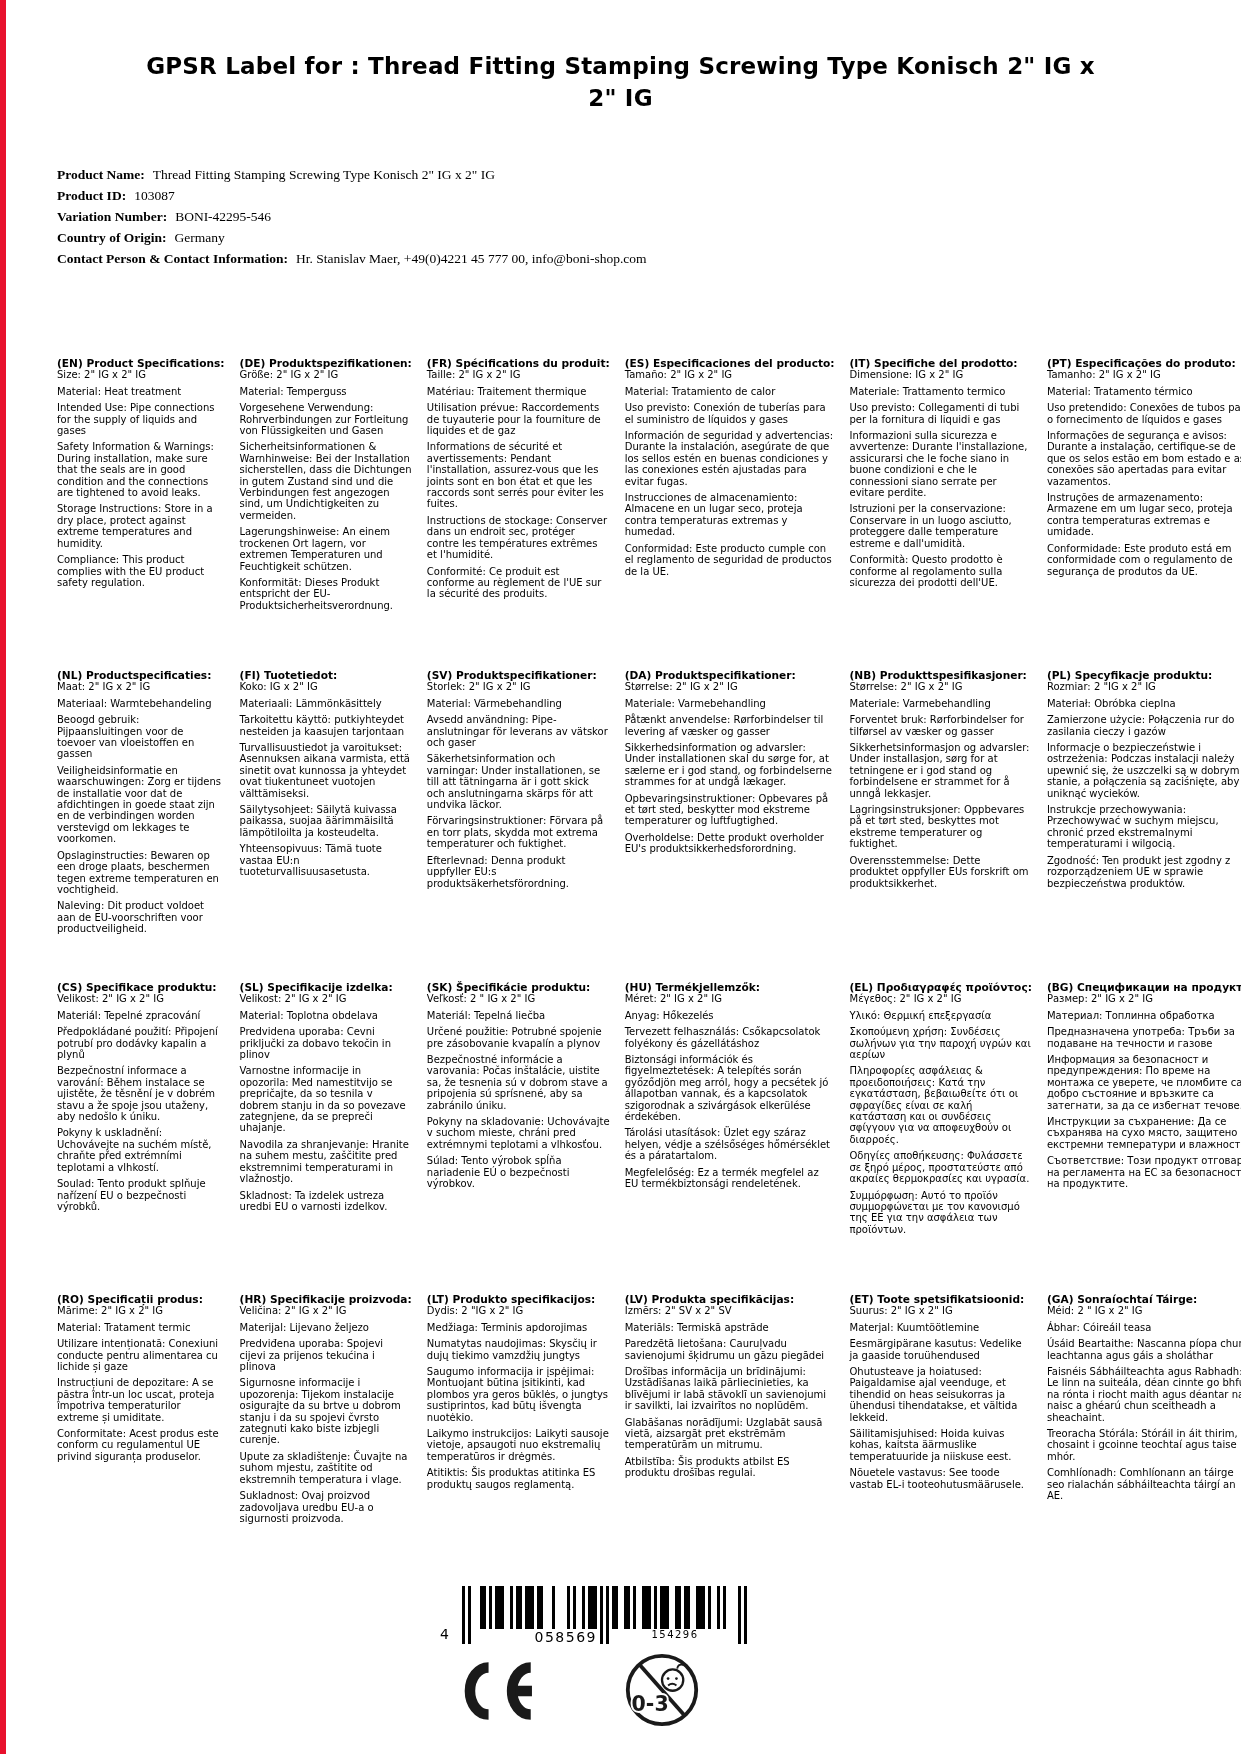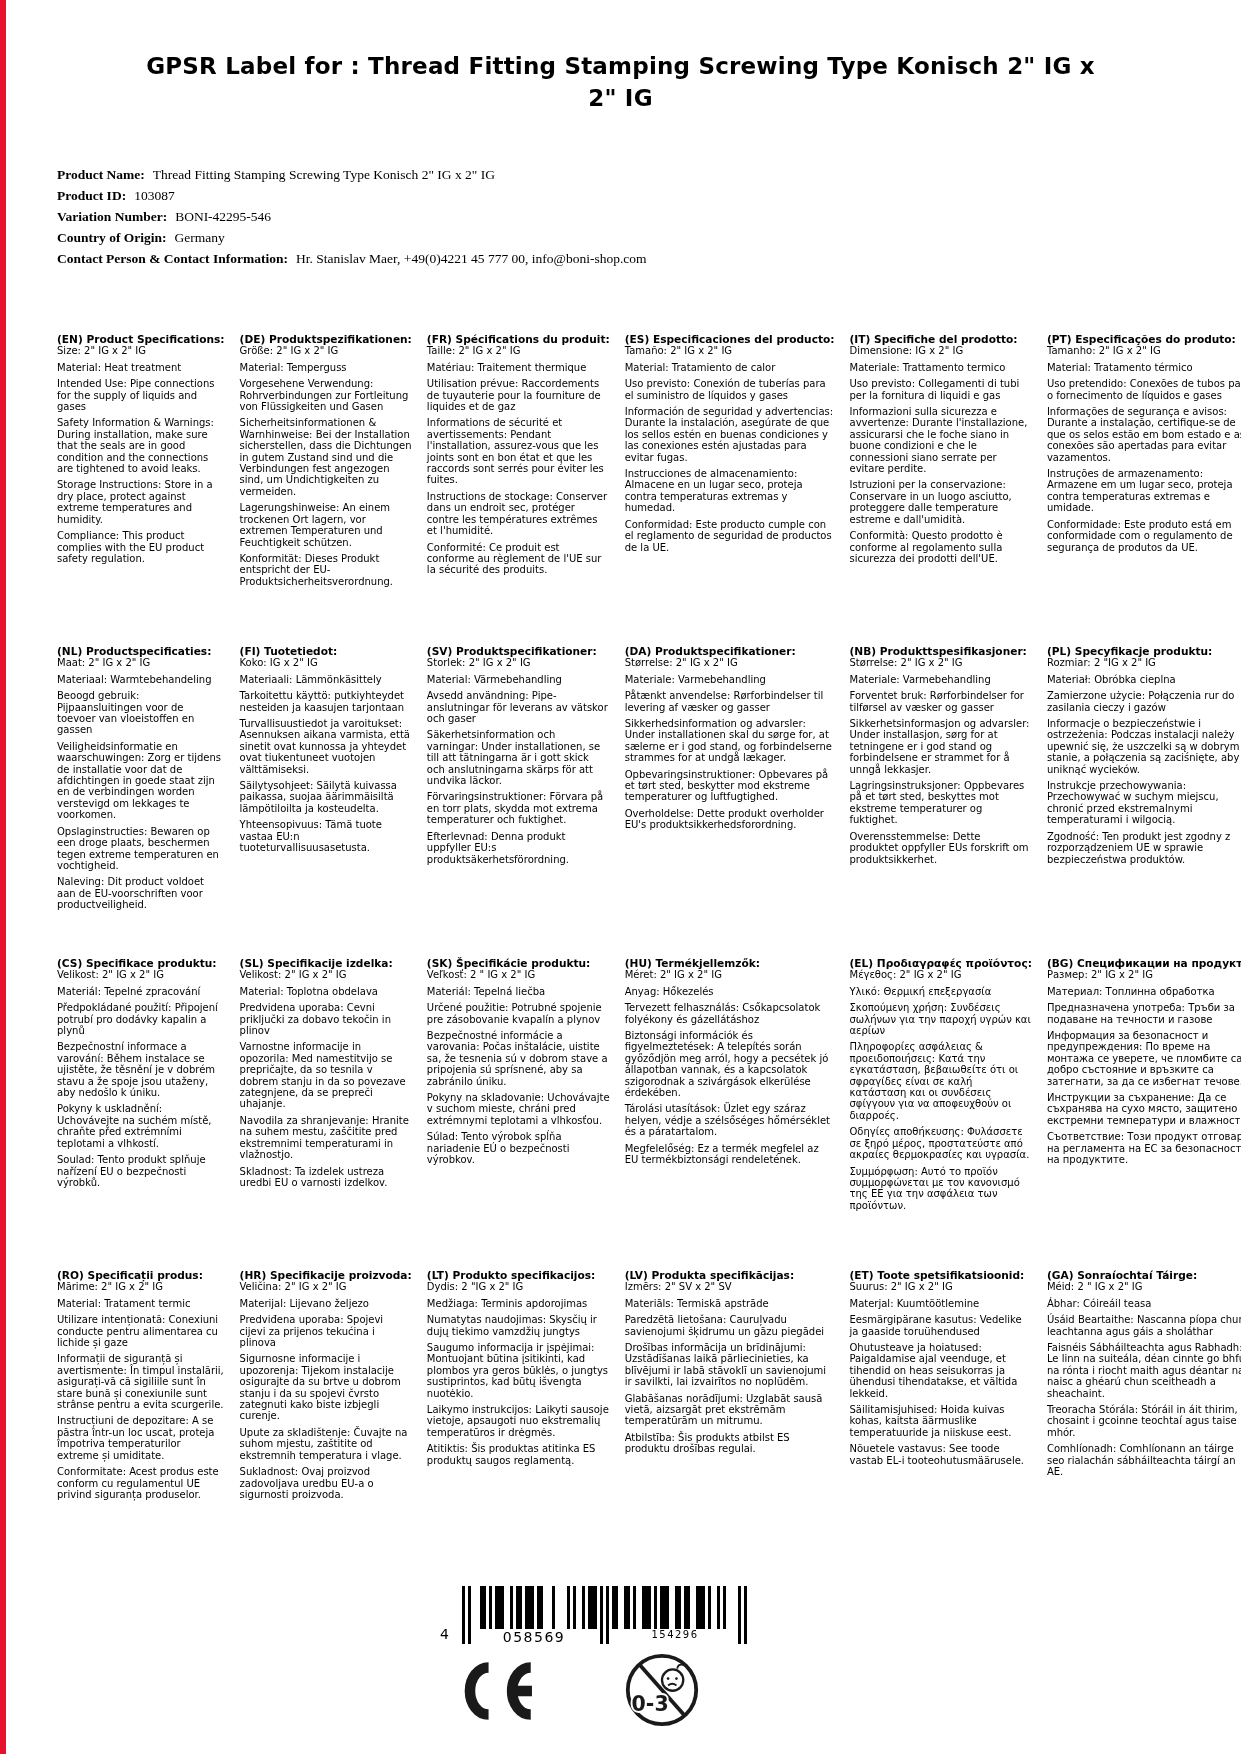--- a/index.html
+++ b/index.html
@@ -11,32 +11,32 @@
   .red-strip{position:absolute;left:0;top:0;width:6px;height:1754px;background:var(--accent,#e8112d);}
   .title{
     position:absolute;top:50px;left:50%;transform:translateX(-50%);
     width:980px;margin:0;text-align:center;
     font-size:23px;font-weight:bold;line-height:32px;letter-spacing:.2px;
   }
   .info{position:absolute;left:57px;top:164px;font-size:13.5px;line-height:21px;}
   .info-row{white-space:nowrap;font-family:Liberation Serif, serif;}
   .info-label{font-weight:bold;margin-right:8px;}
   .grid{
-    position:absolute;left:57px;top:334px;width:1148px;
+    position:absolute;left:57px;top:358px;width:1148px;
     display:grid;grid-template-columns:repeat(6,1fr);column-gap:15px;
     grid-auto-rows:312px;
   }
   .block{font-size:10px;line-height:11.4px;}
   .block-title{font-weight:bold;font-size:10.6px;white-space:nowrap;margin:0;}
   .block p{margin:0 0 5px 0;overflow-wrap:break-word;}
   .barcode{position:absolute;left:440px;top:1586px;width:320px;height:74px;}
   #bars{position:absolute;left:22px;top:0;}
   #bars rect{fill:#000;}
   .bc-prefix{position:absolute;left:0;top:40px;font-size:14px;}
-  .bc-left{position:absolute;left:31px;top:43px;width:126px;text-align:center;
+  .bc-left{position:absolute;left:31px;top:43px;width:126px;text-align:right;
            font-size:14px;letter-spacing:1.5px;background:#fff;}
   .bc-right{position:absolute;left:172px;top:43px;width:126px;text-align:center;
            font-size:10px;letter-spacing:1.5px;background:#fff;}
   .ce{position:absolute;left:452px;top:1660px;}
   .age{position:absolute;left:624px;top:1652px;}
 </style>
 </head>
 <body>
 
 <div class="red-strip"></div>
@@ -212,21 +212,20 @@
       <p>Предназначена употреба: Тръби за подаване на течности и газове</p>
       <p>Информация за безопасност и предупреждения: По време на монтажа се уверете, че пломбите са в добро състояние и връзките са затегнати, за да се избегнат течове.</p>
       <p>Инструкции за съхранение: Да се съхранява на сухо място, защитено от екстремни температури и влажност.</p>
       <p>Съответствие: Този продукт отговаря на регламента на ЕС за безопасност на продуктите.</p>
     </div>
     <div class="block">
       <div class="block-title">(RO) Specificații produs:</div>
       <p>Mărime: 2" IG x 2" IG</p>
       <p>Material: Tratament termic</p>
       <p>Utilizare intenționată: Conexiuni conducte pentru alimentarea cu lichide și gaze</p>
-      <p>Informații de siguranță și avertismente: În timpul instalării, asigurați-vă că sigiliile sunt în stare bună și conexiunile sunt strânse pentru a evita scurgerile.</p>
       <p>Instrucțiuni de depozitare: A se păstra într-un loc uscat, proteja împotriva temperaturilor extreme și umiditate.</p>
       <p>Conformitate: Acest produs este conform cu regulamentul UE privind siguranța produselor.</p>
     </div>
     <div class="block">
       <div class="block-title">(HR) Specifikacije proizvoda:</div>
       <p>Veličina: 2" IG x 2" IG</p>
       <p>Materijal: Lijevano željezo</p>
       <p>Predviđena uporaba: Spojevi cijevi za prijenos tekućina i plinova</p>
       <p>Sigurnosne informacije i upozorenja: Tijekom instalacije osigurajte da su brtve u dobrom stanju i da su spojevi čvrsto zategnuti kako biste izbjegli curenje.</p>
       <p>Upute za skladištenje: Čuvajte na suhom mjestu, zaštitite od ekstremnih temperatura i vlage.</p>

